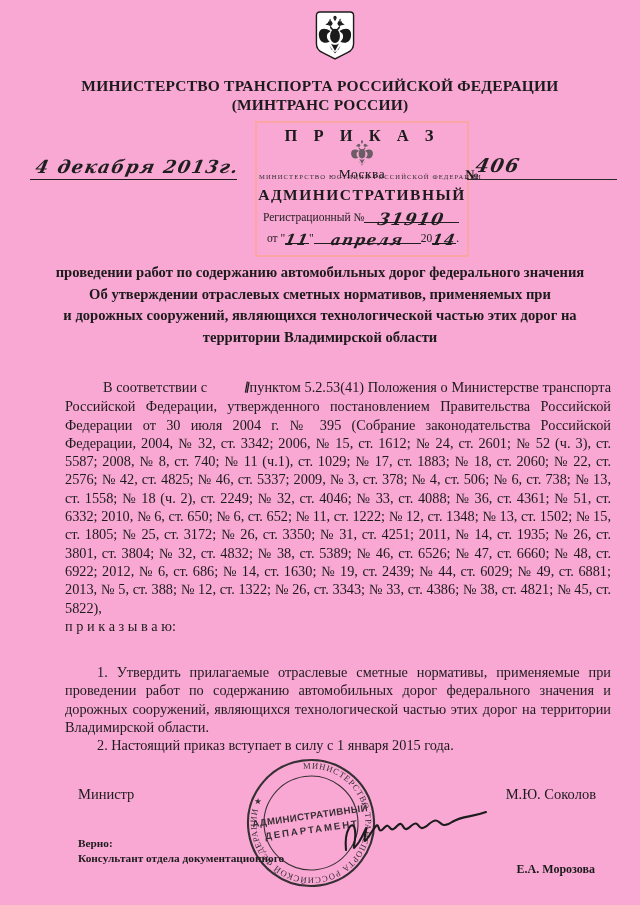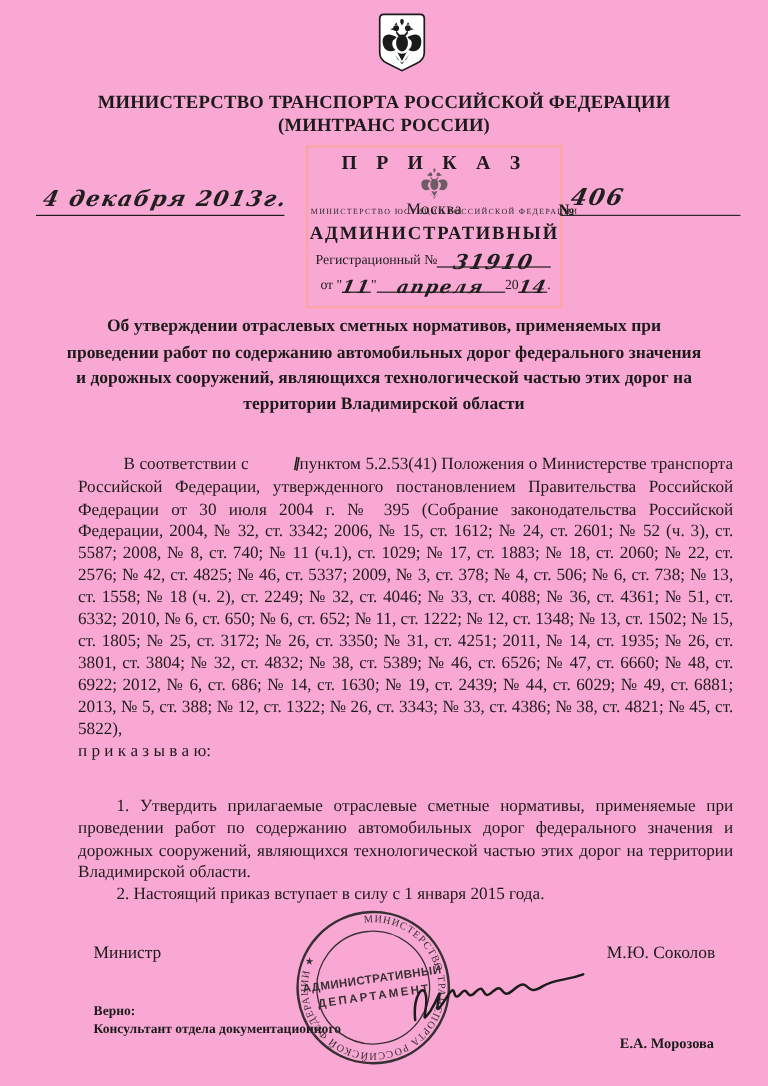--- a/index.html
+++ b/index.html
@@ -147,22 +147,22 @@
         <span class="sd-underl sd-year" style="min-width:18px"><span class="hand">14</span></span>
         <span>.</span>
       </div>
     </div>
 
     <span class="hand num-hand">406</span>
     <div class="num-underline"></div>
   </div>
 
   <div class="subject">
+    <div>проведении работ по содержанию автомобильных дорог федерального значения</div>
     <div>Об утверждении  отраслевых сметных нормативов, применяемых при</div>
-    <div>проведении работ по содержанию автомобильных дорог федерального значения</div>
     <div>и дорожных сооружений, являющихся технологической частью этих дорог на</div>
     <div>территории  Владимирской области</div>
   </div>
 
   <div class="body-text">
     <p><span>В соответствии с</span><span class="proof-mark">∥</span><span>пунктом 5.2.53(41) Положения о Министерстве транспорта Российской Федерации, утвержденного постановлением Правительства Российской Федерации от 30 июля 2004 г. № 395 (Собрание законодательства Российской Федерации, 2004, № 32, ст. 3342; 2006, № 15, ст. 1612; № 24, ст. 2601; № 52 (ч. 3), ст. 5587; 2008, № 8, ст. 740; № 11 (ч.1), ст. 1029; № 17, ст. 1883; № 18, ст. 2060; № 22, ст. 2576; № 42, ст. 4825; № 46, ст. 5337; 2009, № 3, ст. 378; № 4, ст. 506; № 6, ст. 738; № 13, ст. 1558; № 18 (ч. 2), ст. 2249; № 32, ст. 4046; № 33, ст. 4088; № 36, ст. 4361;  № 51, ст. 6332; 2010, № 6, ст. 650; № 6, ст. 652; № 11, ст. 1222; № 12, ст. 1348; № 13, ст. 1502; № 15, ст. 1805; № 25, ст. 3172; № 26, ст. 3350; № 31, ст. 4251; 2011, № 14, ст. 1935; № 26, ст. 3801, ст. 3804; № 32, ст. 4832; № 38, ст. 5389; № 46, ст. 6526; № 47, ст. 6660; № 48, ст. 6922; 2012, № 6, ст. 686; № 14, ст. 1630; № 19, ст. 2439; № 44, ст. 6029; № 49, ст. 6881; 2013, № 5, ст. 388; № 12, ст. 1322; № 26, ст. 3343; № 33, ст. 4386; № 38, ст. 4821; № 45, ст. 5822),</span></p>
     <p class="prikazyvaju">п р и к а з ы в а ю:</p>
   </div>
 
   <div class="items">

